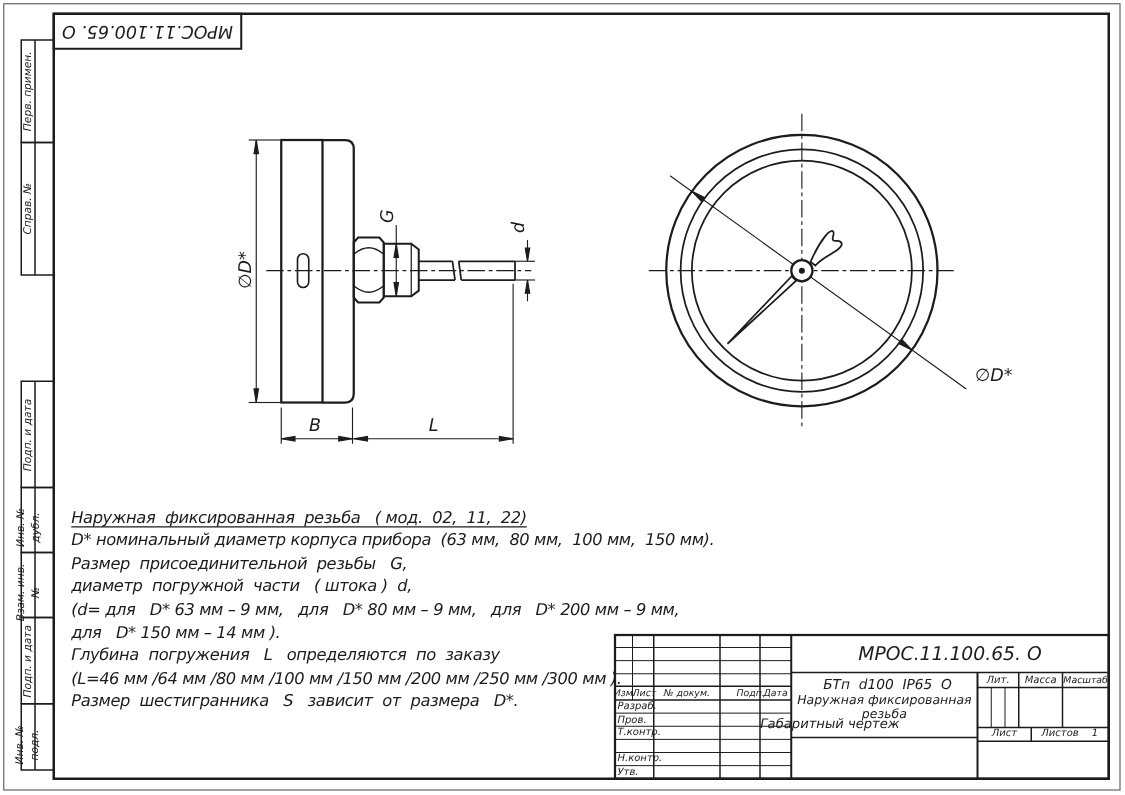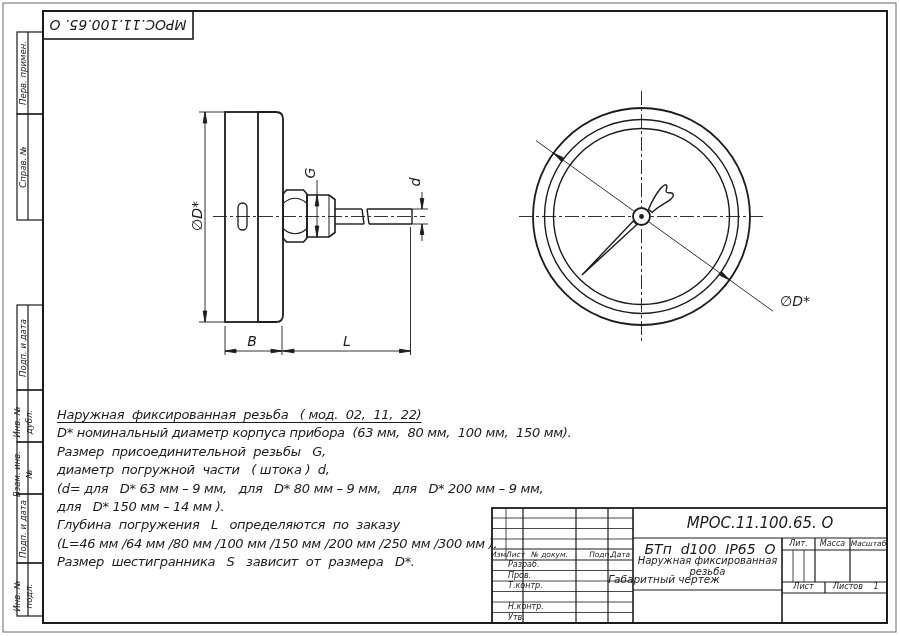--- a/index.html
+++ b/index.html
@@ -12,21 +12,21 @@
   .vtext { transform:rotate(-90deg); text-align:center; }
   .r180 { transform:rotate(180deg); text-align:center; }
   .notes { position:absolute; left:57px; top:406px; font-style:italic;
            font-size:13px; letter-spacing:-0.3px; line-height:18.4px; }
   .note-line { white-space:pre; }
   .u { text-decoration:underline; text-underline-offset:3px; }
   .dim { font-size:14px; text-align:center; }
   .tb-c { text-align:center; }
   .marginlab { font-size:8.5px; line-height:12px; }
   .tb-small { font-size:7.5px; line-height:11px; text-align:center; white-space:nowrap; }
-  .tb-role { font-size:8px; line-height:10.5px; padding-left:16px; }
+  .tb-role { font-size:8px; line-height:10.5px; padding-left:2px; }
   .tb-head { font-size:8px; line-height:12px; text-align:center; }
 </style>
 </head>
 <body>
 
 <div class="page">
 
   <svg class="lines" width="900" height="636" viewBox="0 0 900 636" fill="none" stroke="#1c1c1c">
 
     <g>
@@ -191,21 +191,21 @@
     <div class="note-line">Размер  присоединительной  резьбы   G,</div>
     <div class="note-line">диаметр  погружной  части   ( штока )  d,</div>
     <div class="note-line">(d= для   D* 63 мм – 9 мм,   для   D* 80 мм – 9 мм,   для   D* 200 мм – 9 мм,</div>
     <div class="note-line">для   D* 150 мм – 14 мм ).</div>
     <div class="note-line">Глубина  погружения   L   определяются  по  заказу</div>
     <div class="note-line">(L=46 мм /64 мм /80 мм /100 мм /150 мм /200 мм /250 мм /300 мм ).</div>
     <div class="note-line">Размер  шестигранника   S   зависит  от  размера   D*.</div>
   </div>
 
   <div class="txt tb-c" style="left:633px; top:508px; width:254px; height:30px; line-height:30px; font-size:15px;">МРОС.11.100.65. О</div>
-  <div class="txt tb-c" style="left:633px; top:541px; width:154px; font-size:14px; white-space:pre;">БТп  d100  IP65  О</div>
+  <div class="txt tb-c" style="left:633px; top:541px; width:154px; font-size:11px; white-space:pre;">БТп  d100  IP65  О</div>
   <div class="txt tb-c" style="left:633px; top:555px; width:149px; font-size:10px;">Наружная фиксированная резьба</div>
   <div class="txt tb-c" style="left:604px; top:573px; width:120px; font-size:10.5px;">Габаритный чертеж</div>
 
   <div class="txt tb-head" style="left:782px; top:538px; width:33px;">Лит.</div>
   <div class="txt tb-head" style="left:815px; top:538px; width:35px;">Масса</div>
   <div class="txt tb-head" style="left:850px; top:538px; width:37px; font-size:7.5px;">Масштаб</div>
   <div class="txt tb-head" style="left:782px; top:581px; width:43px;">Лист</div>
   <div class="txt tb-head" style="left:828px; top:581px; width:40px;">Листов</div>
   <div class="txt tb-head" style="left:868px; top:581px; width:16px;">1</div>
 

